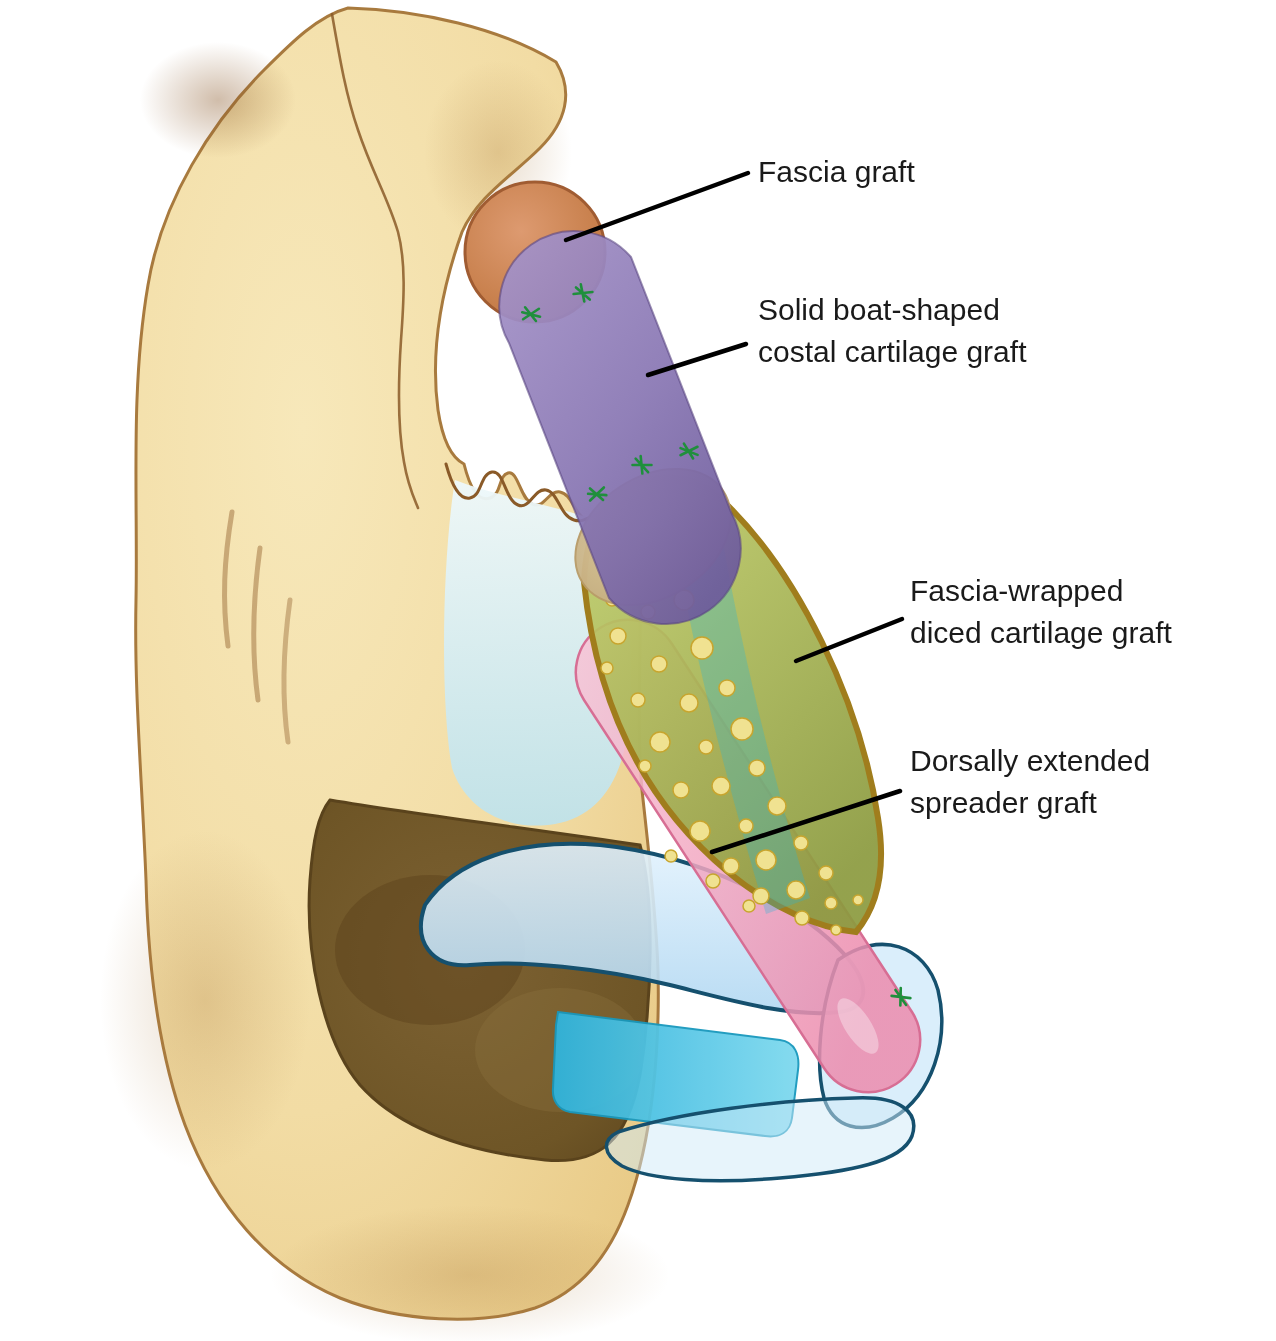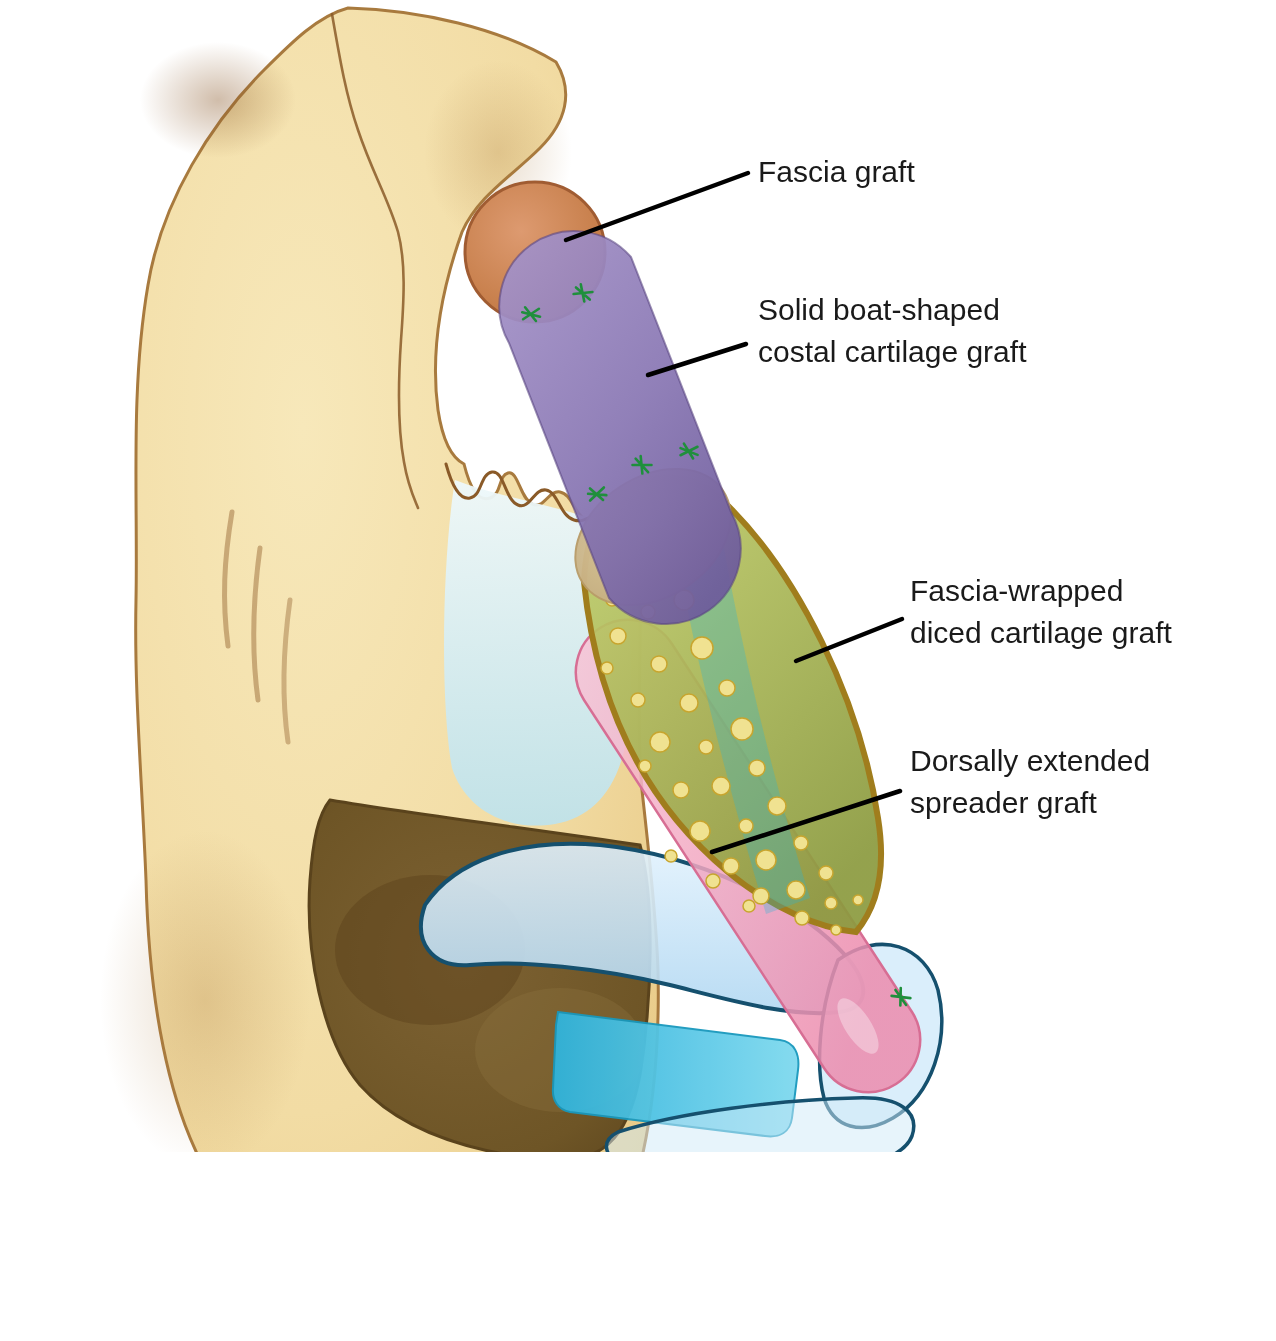--- a/index.html
+++ b/index.html
@@ -1,18 +1,18 @@
 <!DOCTYPE html>
 <html><head>
 <meta charset="utf-8">
 <style>
   html,body{margin:0;padding:0;background:#ffffff;}
   .canvas{
     position:relative;
-    width:1276px;height:1152px;
+    width:1276px;height:1341px;
     background:#ffffff;
     font-family:"Liberation Sans", sans-serif;
     overflow:hidden;
   }
   svg{display:block;}
   text.lbl{
     font-family:"Liberation Sans", sans-serif;
     font-size:30px;
     fill:#1a1a1a;
   }

